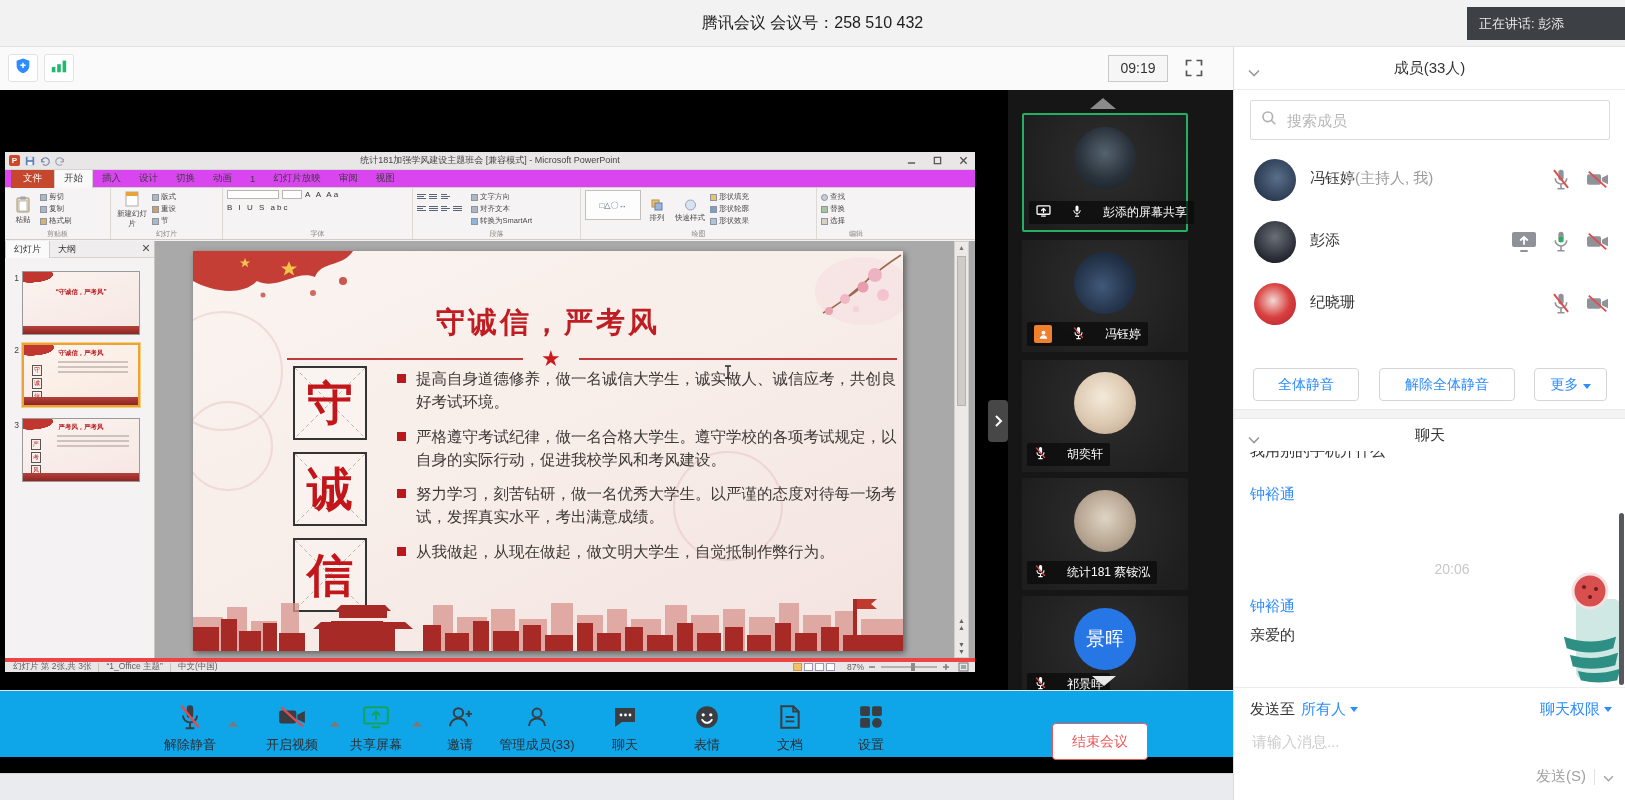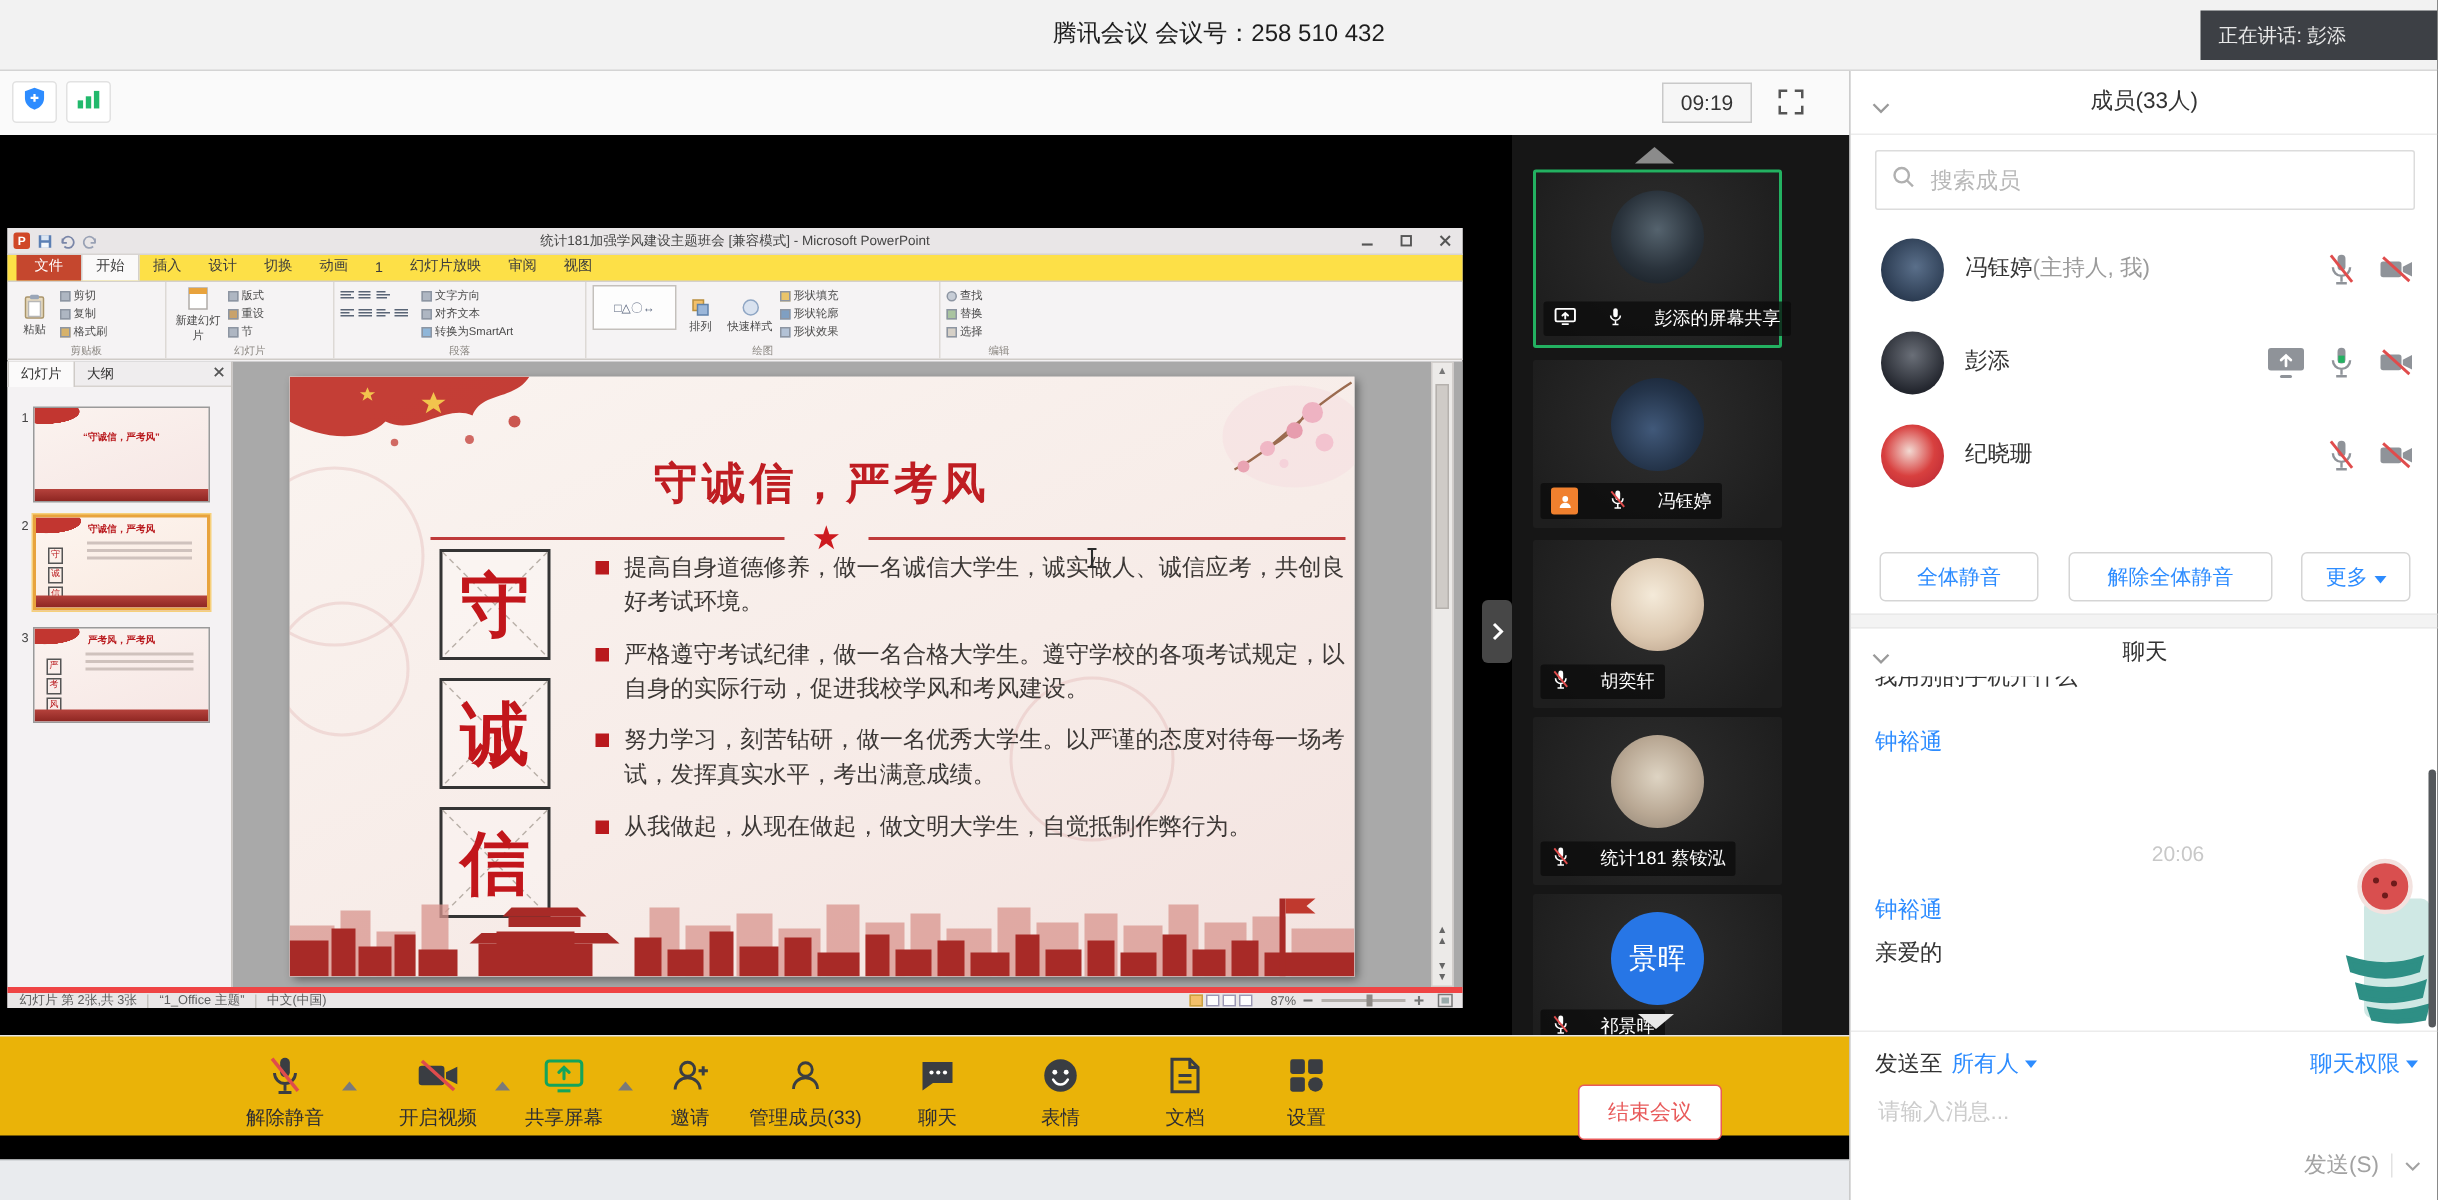--- a/index.html
+++ b/index.html
@@ -23,21 +23,21 @@
   #stage{position:absolute;left:0;top:90px;width:1233px;height:600px;background:#000;}
 
   
   #ppt{position:absolute;left:5px;top:62px;width:970px;height:520px;background:#f3f1f2;font-size:9px;color:#333;
     box-shadow:0 0 6px rgba(0,0,0,.6);}
   #ppt-titlebar{position:relative;height:18px;background:#e9e6e7;border-bottom:1px solid #d8d4d2;display:flex;align-items:center;}
   .qa-ic{width:11px;height:11px;margin-left:4px;border-radius:2px;display:inline-flex;align-items:center;justify-content:center;}
   #ppt-title-text{position:absolute;left:0;right:0;text-align:center;font-size:9px;color:#444;}
   #win-btns{position:absolute;right:3px;top:2px;display:flex;gap:8px;}
   .wbtn{width:18px;height:13px;display:flex;align-items:center;justify-content:center;}
-  #ppt-tabs{height:18px;background:#fde047;border-bottom:1px solid #d4d0cc;display:flex;align-items:flex-end;font-size:9.5px;}
+  #ppt-tabs{height:18px;background:#d946ef;border-bottom:1px solid #d4d0cc;display:flex;align-items:center;font-size:9.5px;}
   #file-tab{background:#c5472e;color:#fff;padding:2px 12px 3px;margin-left:6px;}
   .ptab{padding:2px 9px 3px;color:#3c3c3c;}
   .ptab.sel{background:#faf9f9;border:1px solid #d4d0cc;border-bottom:none;}
   #ppt-ribbon{height:52px;background:#f5f3f4;border-bottom:1px solid #cfcbc7;display:flex;font-size:7.5px;color:#4b4b4b;}
   .rgroup{position:relative;border-right:1px solid #ddd9d5;padding:2px 4px 9px;display:flex;gap:3px;}
   .rg-label{position:absolute;left:0;right:0;bottom:0;text-align:center;font-size:7px;color:#8a8680;}
   .bigbtn{display:flex;flex-direction:column;align-items:center;justify-content:center;width:28px;gap:2px;text-align:center;}
   .minicol{display:flex;flex-direction:column;justify-content:flex-start;gap:2px;padding-top:2px;}
   .minibtn{display:flex;align-items:center;gap:2px;white-space:nowrap;}
   .mini-ic{width:7px;height:7px;background:#aeb6c2;border:1px solid #8d95a2;flex:none;}
@@ -111,21 +111,21 @@
   .vtile{position:absolute;left:14px;width:166px;height:112px;background:radial-gradient(circle at 50% 40%,#2e2e2e,#1e1e1e 85%);
     border-radius:2px;}
   .vtile.active{height:119px;border:2px solid #23b161;}
   .vavatar{position:absolute;left:50%;top:12px;transform:translateX(-50%);width:62px;height:62px;border-radius:50%;}
   .vlabel{position:absolute;left:5px;bottom:6px;display:flex;align-items:center;gap:20px;background:rgba(10,10,10,.72);
     border-radius:2px;padding:3px 7px;color:#fff;font-size:12px;white-space:nowrap;}
   .host-badge{width:18px;height:18px;background:#f0802e;border-radius:2px;display:flex;align-items:center;justify-content:center;flex:none;}
   .av-text{display:flex;align-items:center;justify-content:center;width:100%;height:100%;color:#fff;font-size:19px;}
 
   
-  #toolbar{position:absolute;left:0;top:690px;width:1233px;height:67px;background:#eab308;border-top:1px solid #e4e4e4;}
+  #toolbar{position:absolute;left:0;top:690px;width:1233px;height:67px;background:#0ea5e9;border-top:1px solid #e4e4e4;}
   .tb-item{position:absolute;top:10px;width:92px;text-align:center;}
   .tb-item .ic-wrap{height:32px;display:flex;align-items:center;justify-content:center;}
   .tb-item .lbl{font-size:13px;color:#2e2e33;margin-top:3px;}
   .tb-caret{position:absolute;top:30px;width:0;height:0;border-left:5px solid transparent;border-right:5px solid transparent;
     border-bottom:6px solid #7a7a7a;}
   #end-btn{position:absolute;left:1052px;top:32px;width:96px;height:37px;border:1px solid #e85a5a;border-radius:4px;
     background:#fff;color:#e85a5a;font-size:14px;text-align:center;line-height:35px;}
   #bottom-strip{position:absolute;left:0;top:773px;width:1233px;height:27px;background:#e9ebee;border-top:1px solid #d5d8db;}
 
   
@@ -304,20 +304,29 @@
                 <span>重设</span>
               </div>
             <div class="minibtn">
                 <span class="mini-ic"></span>
                 <span>节</span>
               </div>
           </div>
           <div class="rg-label">幻灯片</div>
         </div>
 
+        <div class="rgroup" style="width:190px;flex-direction:column;gap:4px;">
+          <div style="display:flex;gap:3px;align-items:center;">
+            <span class="fbox"></span>
+            <span class="fbox small"></span>
+            <span class="glyphrow">A A Aa</span>
+          </div>
+          <div class="glyphrow">B I U S abc</div>
+          <div class="rg-label">字体</div>
+        </div>
 
         <div class="rgroup" style="width:168px;">
           <div class="minicol" style="gap:4px;">
             <div class="alignrow">
               <span class="al">
                   <i style="width:9px"></i>
                   <i style="width:7px"></i>
                   <i style="width:9px"></i>
                 </span>
               <span class="al">

